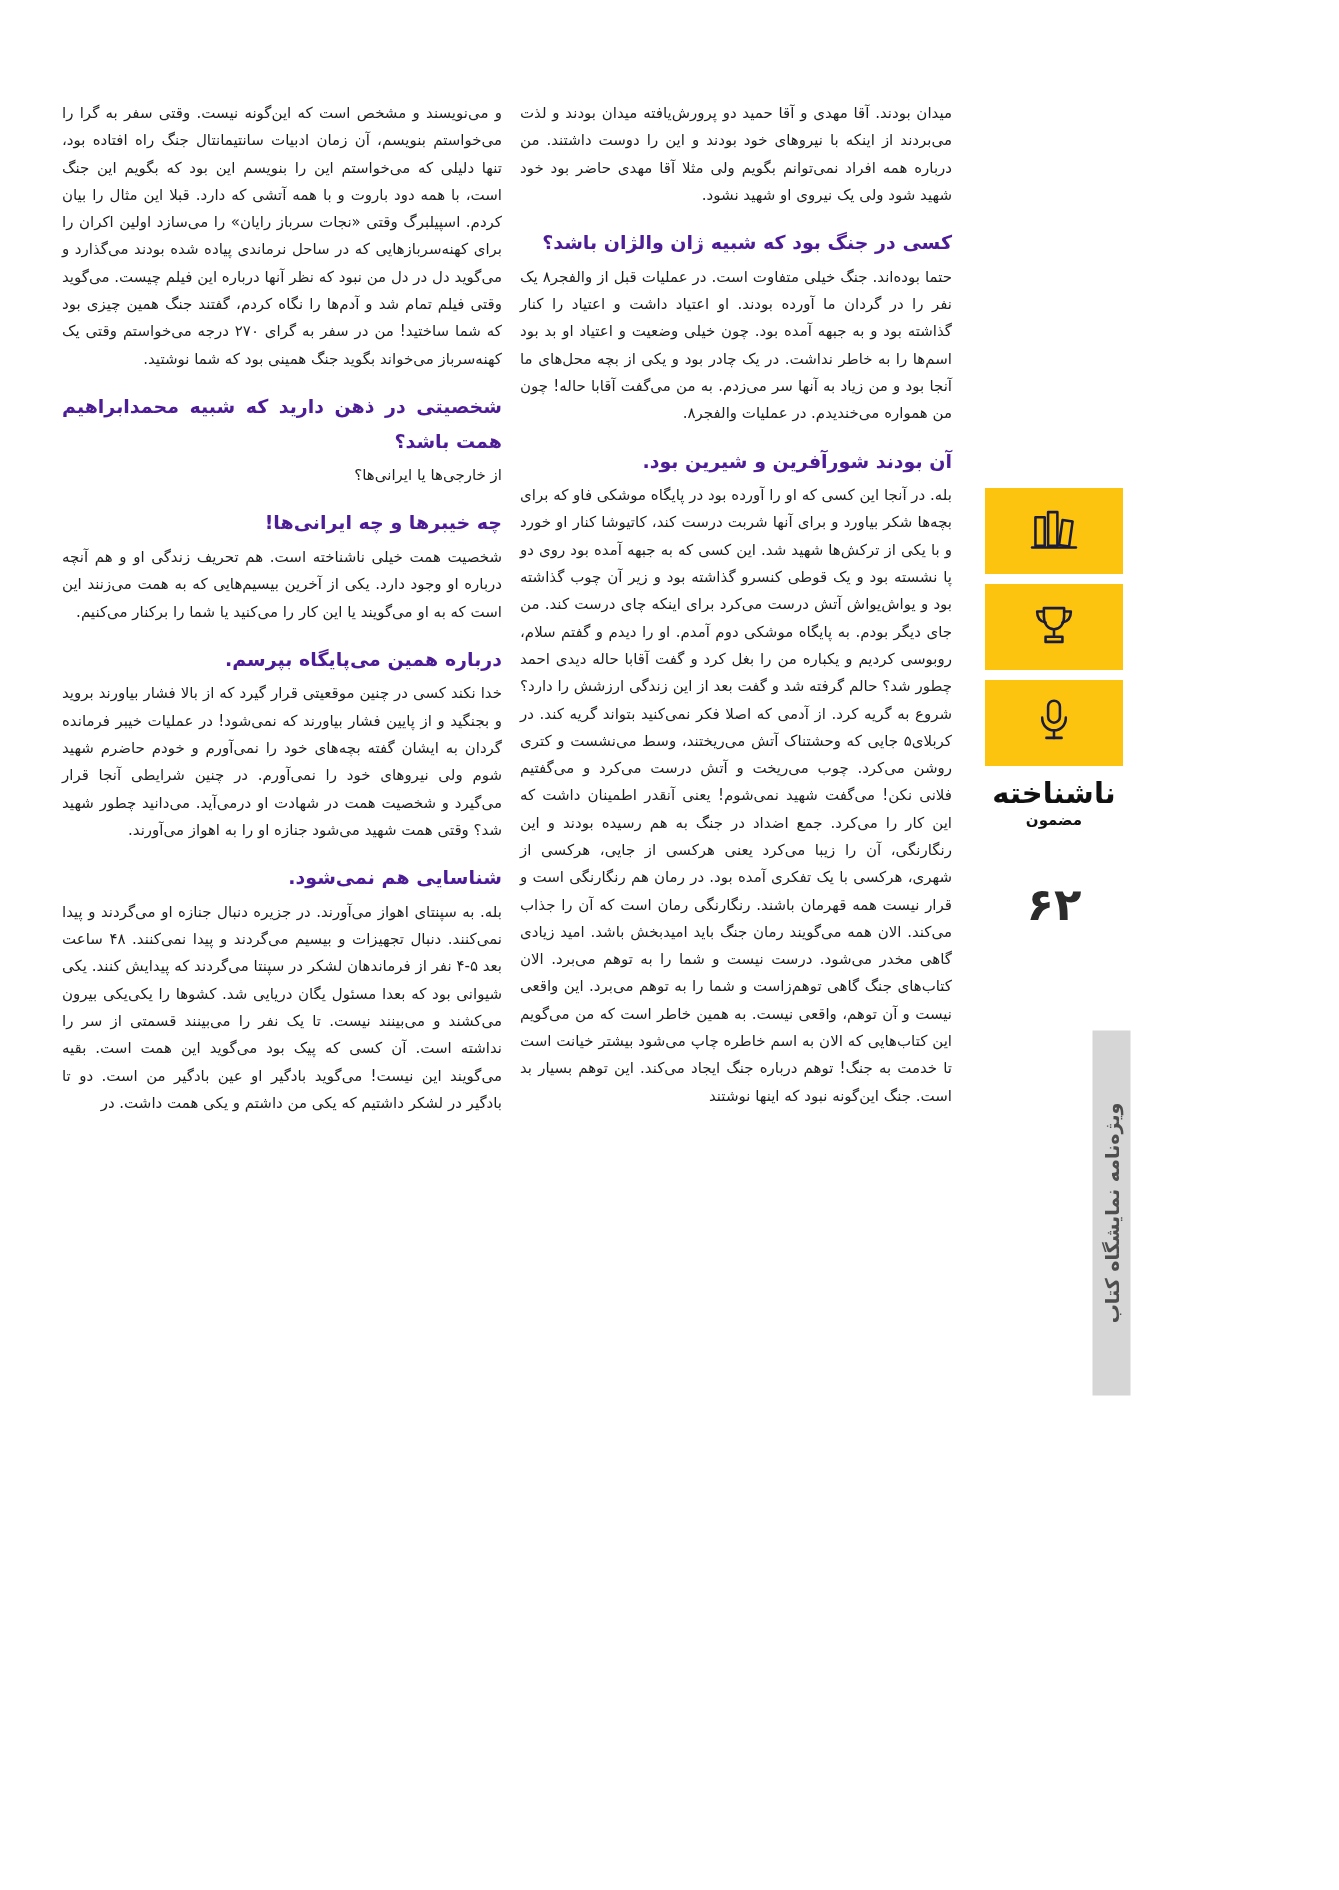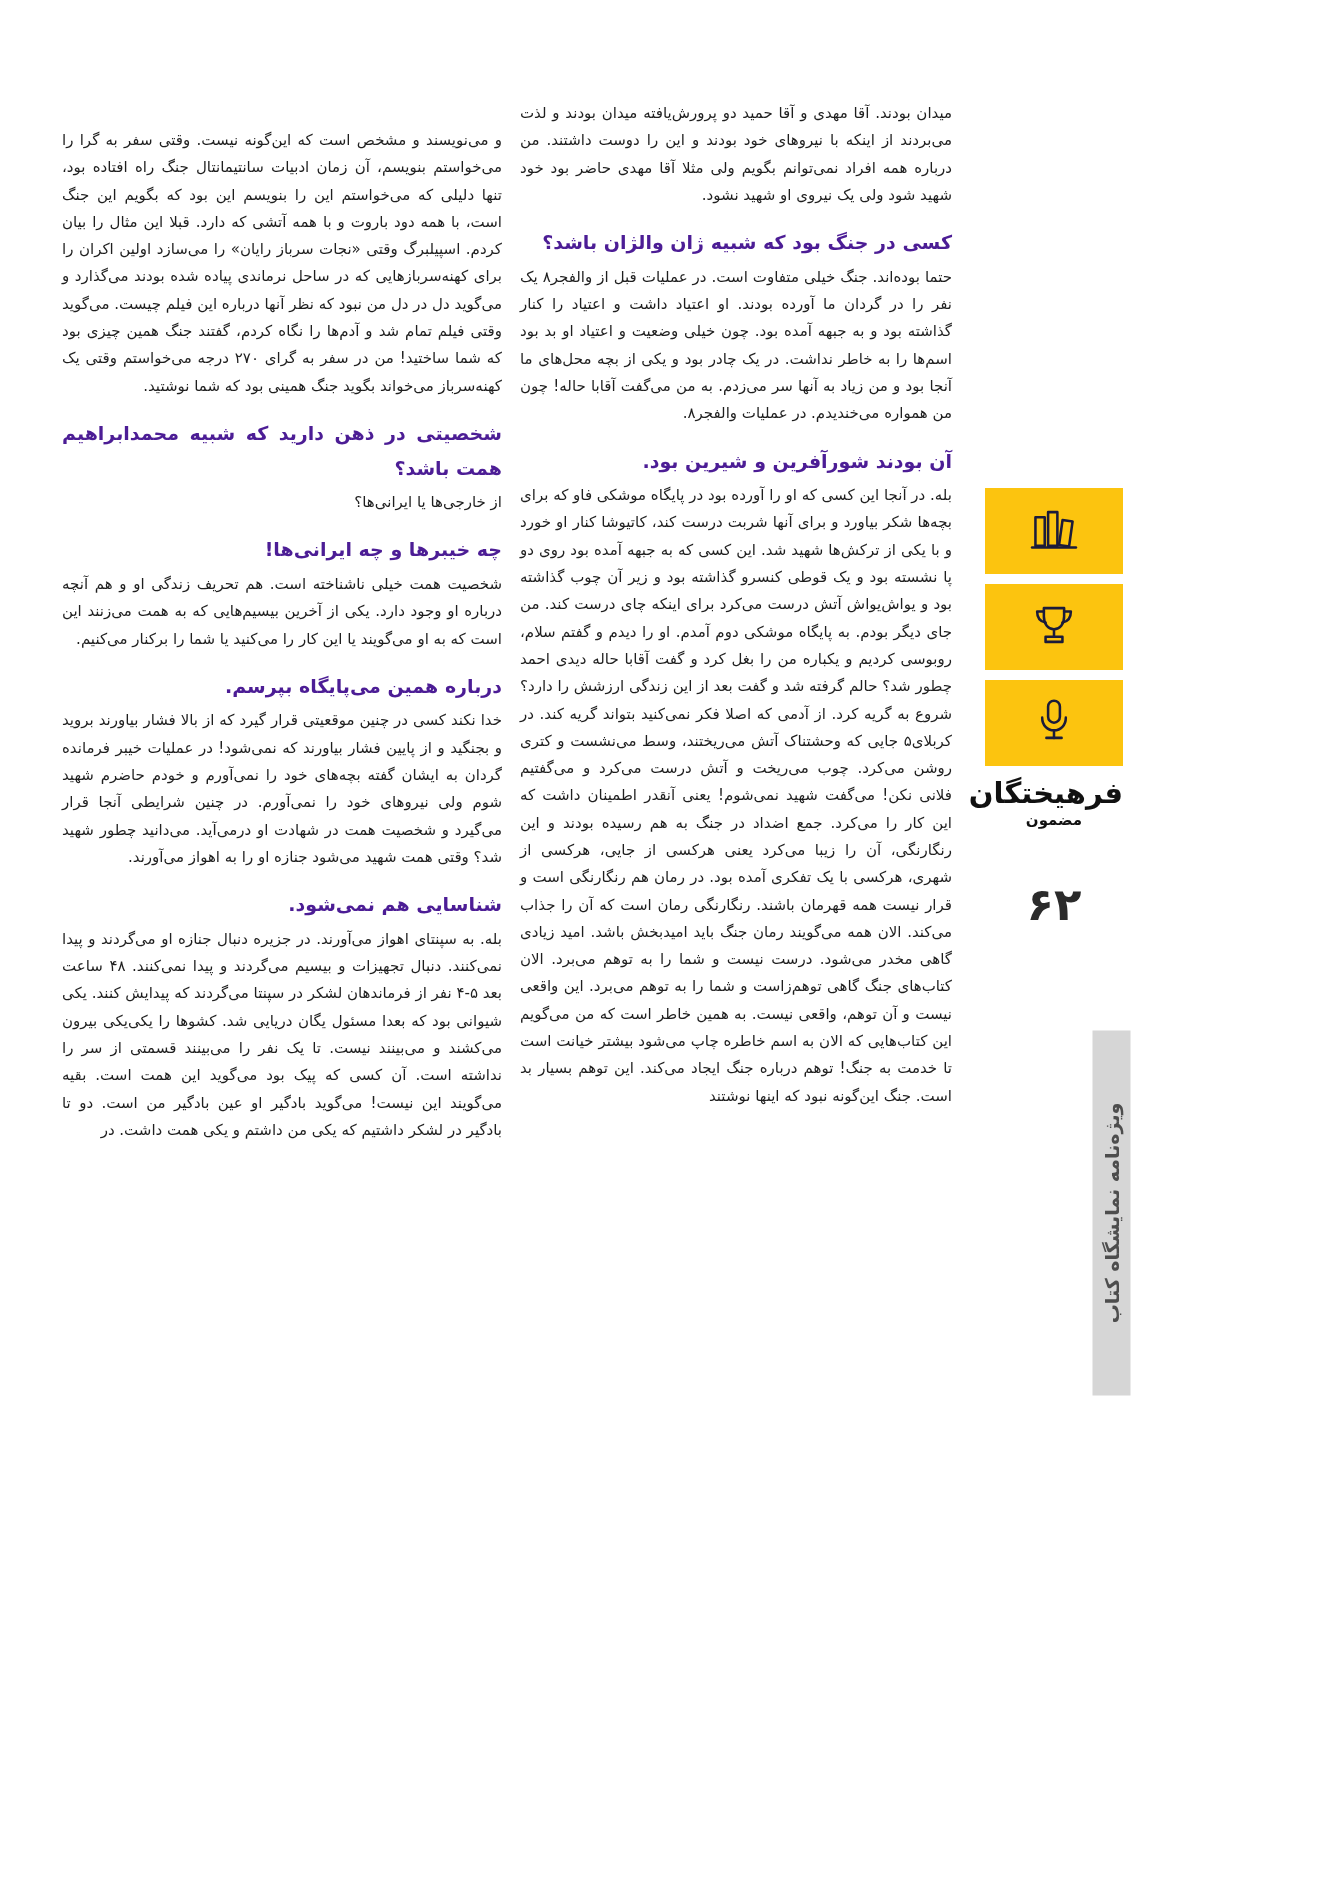--- a/index.html
+++ b/index.html
@@ -12,21 +12,21 @@
   }
   
   .col{
     position:absolute;
     direction:rtl;
     text-align:justify;
     color:#1f1f1f;
     font-size:15px;
     line-height:1.82;
   }
-  .col-left{left:62px;top:100px;width:440px;margin-top:27px;}
+  .col-left{left:62px;top:100px;width:440px;}
   .col-right{left:520px;top:100px;width:432px;}
   .para{margin:0 0 6px 0;}
   .q{
     color:#4c1d95;
     font-size:19px;
     font-weight:bold;
     margin:16px 0 4px 0;
   }
   
   .yellow-cell{
@@ -117,21 +117,21 @@
     <span>
       <svg viewBox="0 0 64 64">
         <rect x="25" y="8" width="14" height="26" rx="7"></rect>
         <path d="M18 28c0 9 6 15 14 15s14-6 14-15"></path>
         <line x1="32" y1="43" x2="32" y2="52"></line>
         <line x1="23" y1="52" x2="41" y2="52"></line>
       </svg>
     </span>
   </div>
 
-  <div class="logo">فرهیختگان</div>
+  <div class="logo">ناشناخته</div>
 
   <div class="section-label">مضمون</div>
 
   <div class="page-number">۶۲</div>
 
   <div class="vstrip">
     <span>ویژه‌نامه نمایشگاه کتاب</span>
   </div>
 
 </div>

